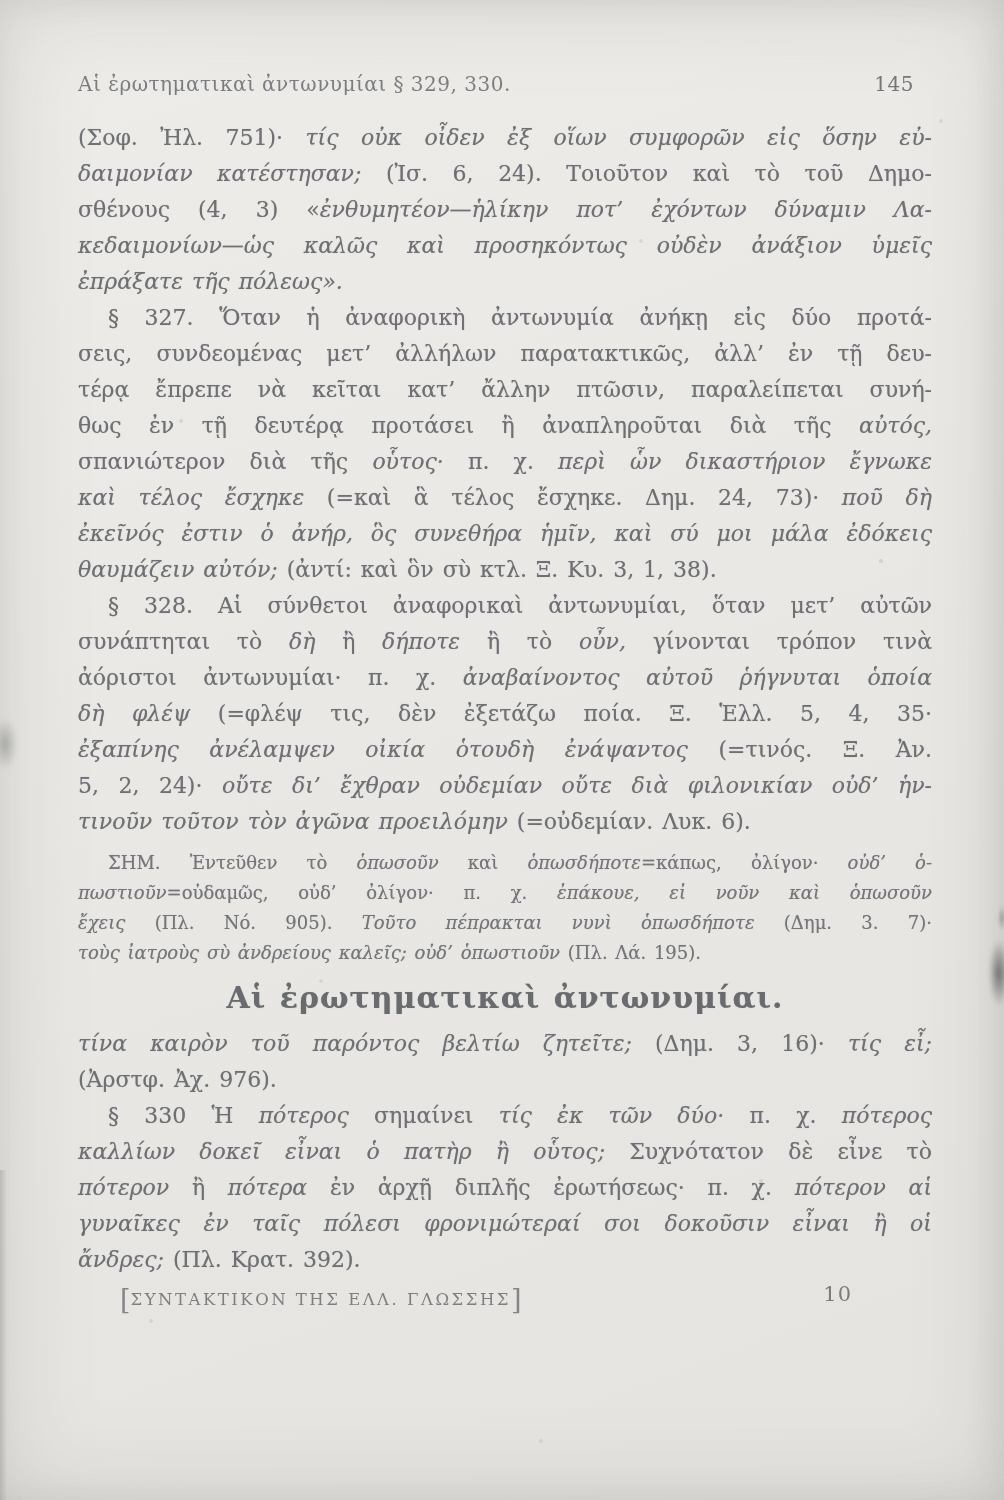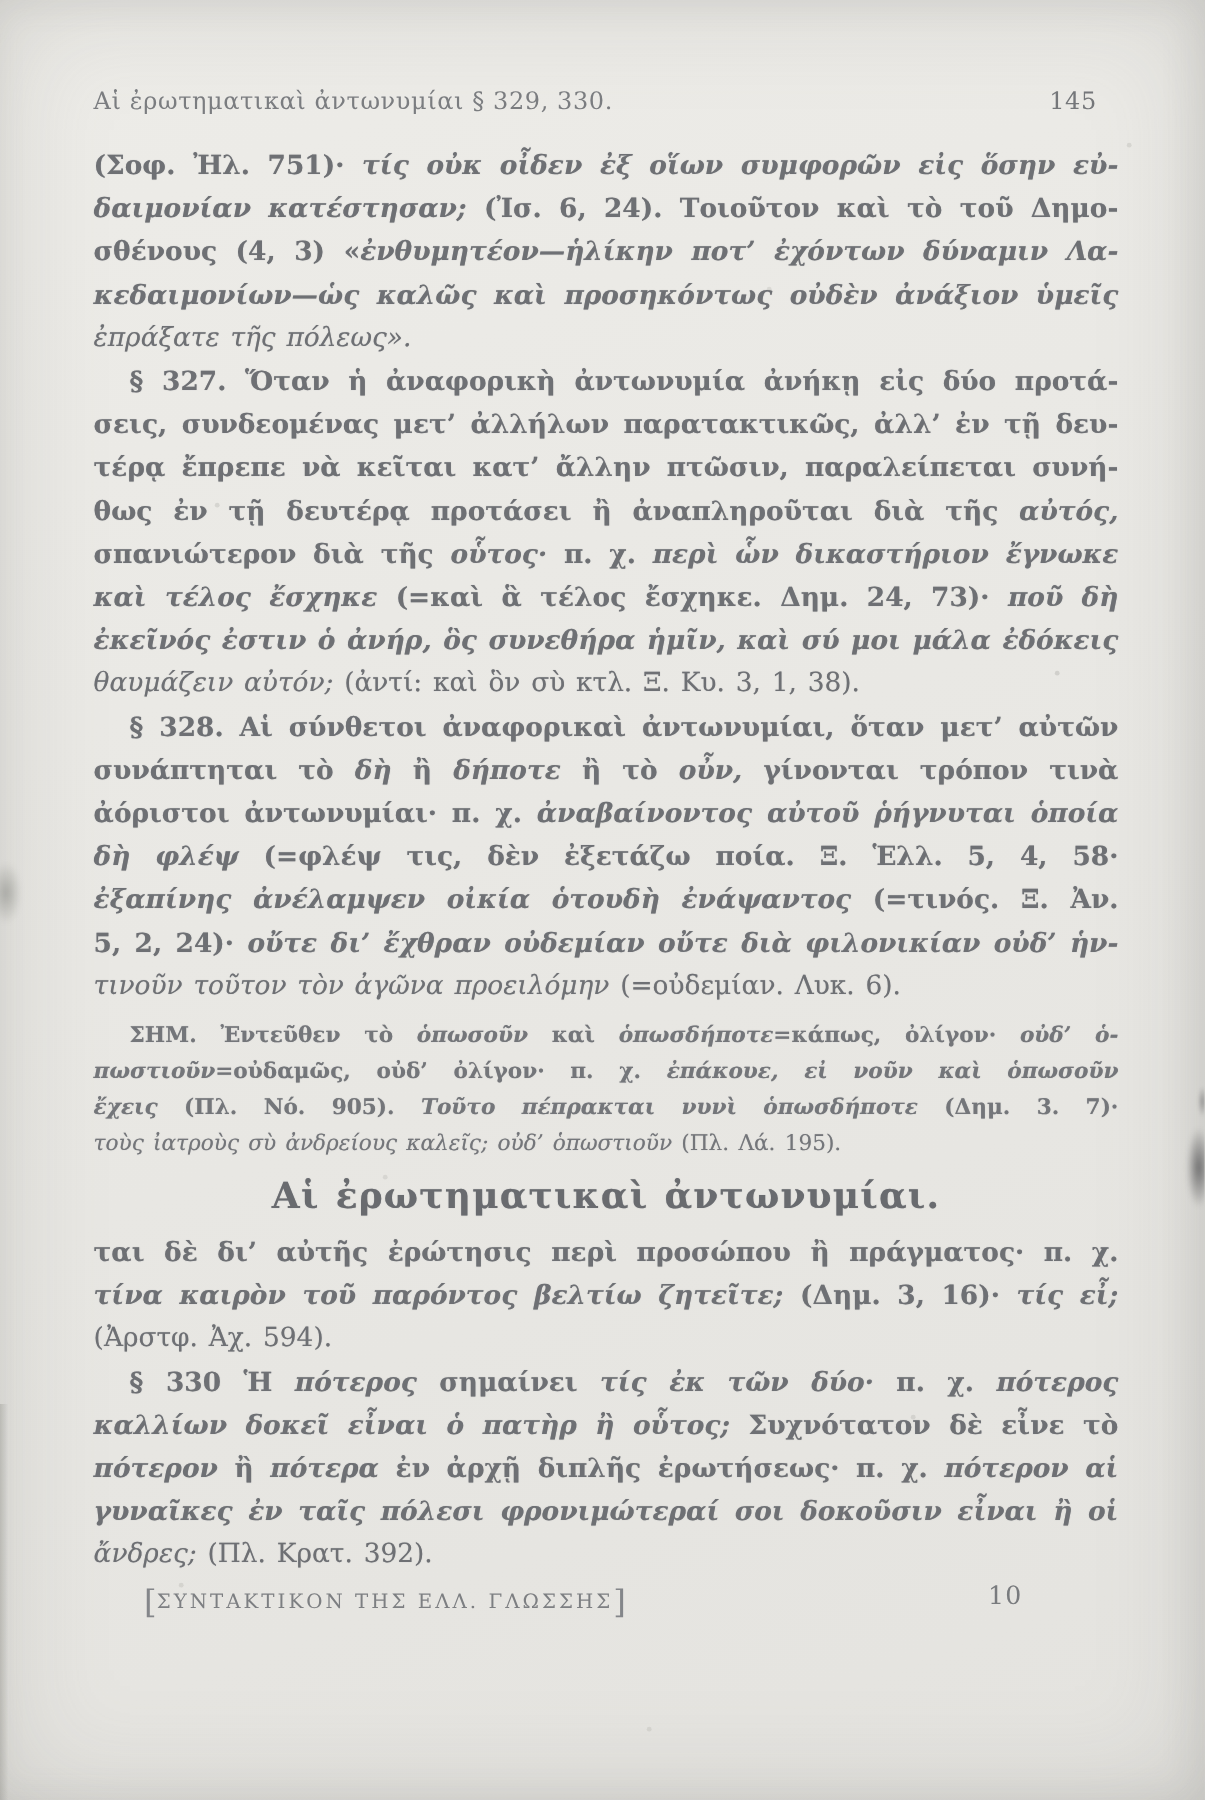--- a/index.html
+++ b/index.html
@@ -22,21 +22,21 @@
   .running-head .pageno{position:absolute;right:18px;top:0;font-size:20px;color:#75777a;}
   
   .column{position:absolute;left:78px;top:120px;width:854px;}
   .block{font-size:22px;line-height:36px;word-spacing:2px;}
   .block.note{font-size:18px;line-height:30px;margin-top:8px;color:#74767a;}
   .block.head{
     text-align:center;font-weight:bold;font-size:30px;line-height:36px;
     margin-top:12px;margin-bottom:10px;letter-spacing:1px;color:#696b6f;
   }
   .line{min-height:1em; text-shadow:0 0 0.7px rgba(110,112,116,0.55);}
-  .line.j{text-align:justify;text-align-last:justify;font-weight:bold;}
+  .line.j{text-align:justify;text-align-last:justify;}
   .line.ind{text-indent:30px;}
   .it{font-style:italic;}
   .bd{font-weight:bold;}
   
   .footer{
     position:relative;margin-top:6px;height:40px;
     font-size:16.5px;letter-spacing:2.5px;color:#7d7f82;
   }
   .footer .brk{font-size:27px;letter-spacing:0;vertical-align:-4px;font-weight:400;color:#84868a;}
   .footer .ft-text{margin-left:42px;}
@@ -102,38 +102,37 @@
         <div class="line j"><span>θως ἐν τῇ δευτέρᾳ προτάσει ἢ ἀναπληροῦται διὰ τῆς </span><span class="it">αὐτός,</span></div>
         <div class="line j"><span>σπανιώτερον διὰ τῆς </span><span class="it">οὗτος·</span><span> π. χ. </span><span class="it">περὶ ὧν δικαστήριον ἔγνωκε</span></div>
         <div class="line j"><span class="it">καὶ τέλος ἔσχηκε </span><span>(=καὶ ἃ τέλος ἔσχηκε. Δημ. 24, 73)· </span><span class="it">ποῦ δὴ</span></div>
         <div class="line j"><span class="it">ἐκεῖνός ἐστιν ὁ ἀνήρ, ὃς συνεθήρα ἡμῖν, καὶ σύ μοι μάλα ἐδόκεις</span></div>
         <div class="line"><span class="it">θαυμάζειν αὐτόν; </span><span>(ἀντί: καὶ ὃν σὺ κτλ. Ξ. Κυ. 3, 1, 38).</span></div>
       </div>
       <div class="block body">
         <div class="line j ind"><span>§ 328. Αἱ σύνθετοι ἀναφορικαὶ ἀντωνυμίαι, ὅταν μετ’ αὐτῶν</span></div>
         <div class="line j"><span>συνάπτηται τὸ </span><span class="it">δὴ</span><span> ἢ </span><span class="it">δήποτε</span><span> ἢ τὸ </span><span class="it">οὖν,</span><span> γίνονται τρόπον τινὰ</span></div>
         <div class="line j"><span>ἀόριστοι ἀντωνυμίαι· π. χ. </span><span class="it">ἀναβαίνοντος αὐτοῦ ῥήγνυται ὁποία</span></div>
-        <div class="line j"><span class="it">δὴ φλέψ </span><span>(=φλέψ τις, δὲν ἐξετάζω ποία. Ξ. Ἑλλ. 5, 4, 58·</span></div>
+        <div class="line j"><span class="it">δὴ φλέψ </span><span>(=φλέψ τις, δὲν ἐξετάζω ποία. Ξ. Ἑλλ. 5, 4, 35·</span></div>
         <div class="line j"><span class="it">ἐξαπίνης ἀνέλαμψεν οἰκία ὁτουδὴ ἐνάψαντος </span><span>(=τινός. Ξ. Ἀν.</span></div>
         <div class="line j"><span>5, 2, 24)· </span><span class="it">οὔτε δι’ ἔχθραν οὐδεμίαν οὔτε διὰ φιλονικίαν οὐδ’ ἡν-</span></div>
         <div class="line"><span class="it">τινοῦν τοῦτον τὸν ἀγῶνα προειλόμην </span><span>(=οὐδεμίαν. Λυκ. 6).</span></div>
       </div>
       <div class="block note">
         <div class="line j ind"><span>ΣΗΜ. Ἐντεῦθεν τὸ </span><span class="it">ὁπωσοῦν</span><span> καὶ </span><span class="it">ὁπωσδήποτε</span><span>=κάπως, ὀλίγον· </span><span class="it">οὐδ’ ὁ-</span></div>
         <div class="line j"><span class="it">πωστιοῦν</span><span>=οὐδαμῶς, οὐδ’ ὀλίγον· π. χ. </span><span class="it">ἐπάκουε, εἰ νοῦν καὶ ὁπωσοῦν</span></div>
         <div class="line j"><span class="it">ἔχεις </span><span>(Πλ. Νό. 905). </span><span class="it">Τοῦτο πέπρακται νυνὶ ὁπωσδήποτε </span><span>(Δημ. 3. 7)·</span></div>
         <div class="line"><span class="it">τοὺς ἰατροὺς σὺ ἀνδρείους καλεῖς; οὐδ’ ὁπωστιοῦν </span><span>(Πλ. Λά. 195).</span></div>
       </div>
       <div class="block head">
         <div class="line"><span class="bd">Αἱ ἐρωτηματικαὶ ἀντωνυμίαι.</span></div>
       </div>
       <div class="block body">
-        <div class="line j"><span>ται δὲ δι’ αὐτῆς ἐρώτησις περὶ προσώπου ἢ πράγματος· π. χ.</span></div>
         <div class="line j"><span class="it">τίνα καιρὸν τοῦ παρόντος βελτίω ζητεῖτε; </span><span>(Δημ. 3, 16)· </span><span class="it">τίς εἶ;</span></div>
-        <div class="line"><span>(Ἀρστφ. Ἀχ. 594).</span></div>
+        <div class="line"><span>(Ἀρστφ. Ἀχ. 976).</span></div>
       </div>
       <div class="block body">
         <div class="line j ind"><span>§ 330 Ἡ </span><span class="it">πότερος</span><span> σημαίνει </span><span class="it">τίς ἐκ τῶν δύο·</span><span> π. χ. </span><span class="it">πότερος</span></div>
         <div class="line j"><span class="it">καλλίων δοκεῖ εἶναι ὁ πατὴρ ἢ οὗτος; </span><span>Συχνότατον δὲ εἶνε τὸ</span></div>
         <div class="line j"><span class="it">πότερον</span><span> ἢ </span><span class="it">πότερα</span><span> ἐν ἀρχῇ διπλῆς ἐρωτήσεως· π. χ. </span><span class="it">πότερον αἱ</span></div>
         <div class="line j"><span class="it">γυναῖκες ἐν ταῖς πόλεσι φρονιμώτεραί σοι δοκοῦσιν εἶναι ἢ οἱ</span></div>
         <div class="line"><span class="it">ἄνδρες; </span><span>(Πλ. Κρατ. 392).</span></div>
       </div>
       <div class="footer">
       <span class="ft-text"><span class="brk">[</span><span>ΣΥΝΤΑΚΤΙΚΟΝ ΤΗΣ ΕΛΛ. ΓΛΩΣΣΗΣ</span><span class="brk">]</span></span>

